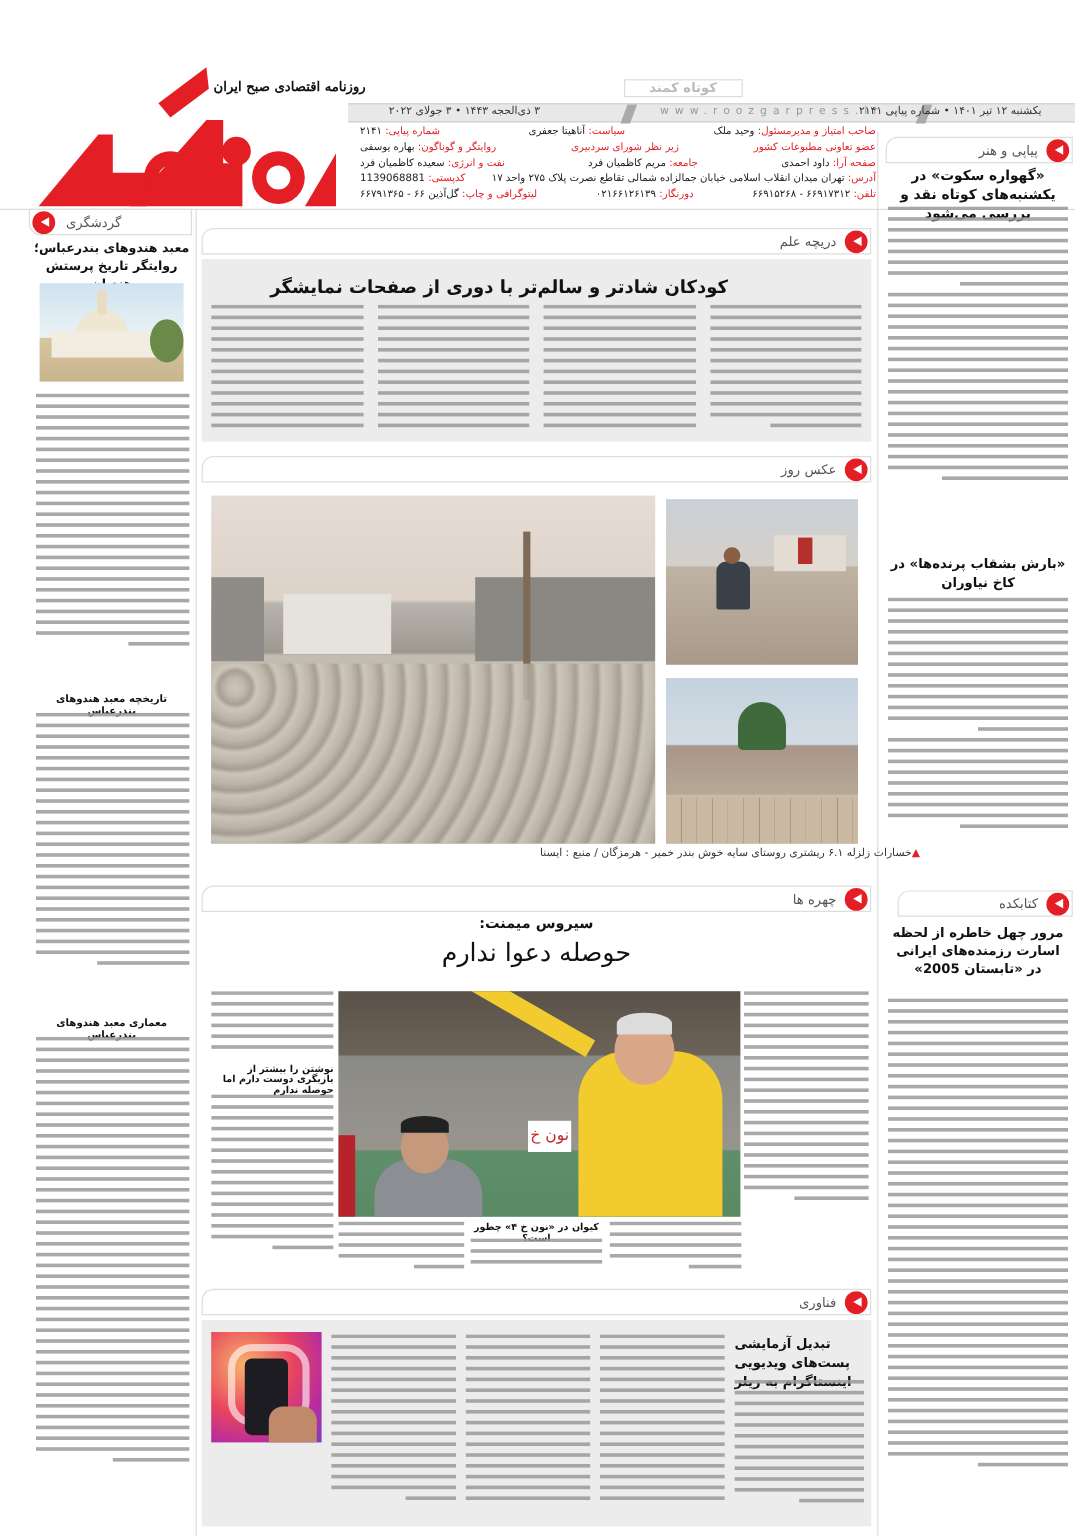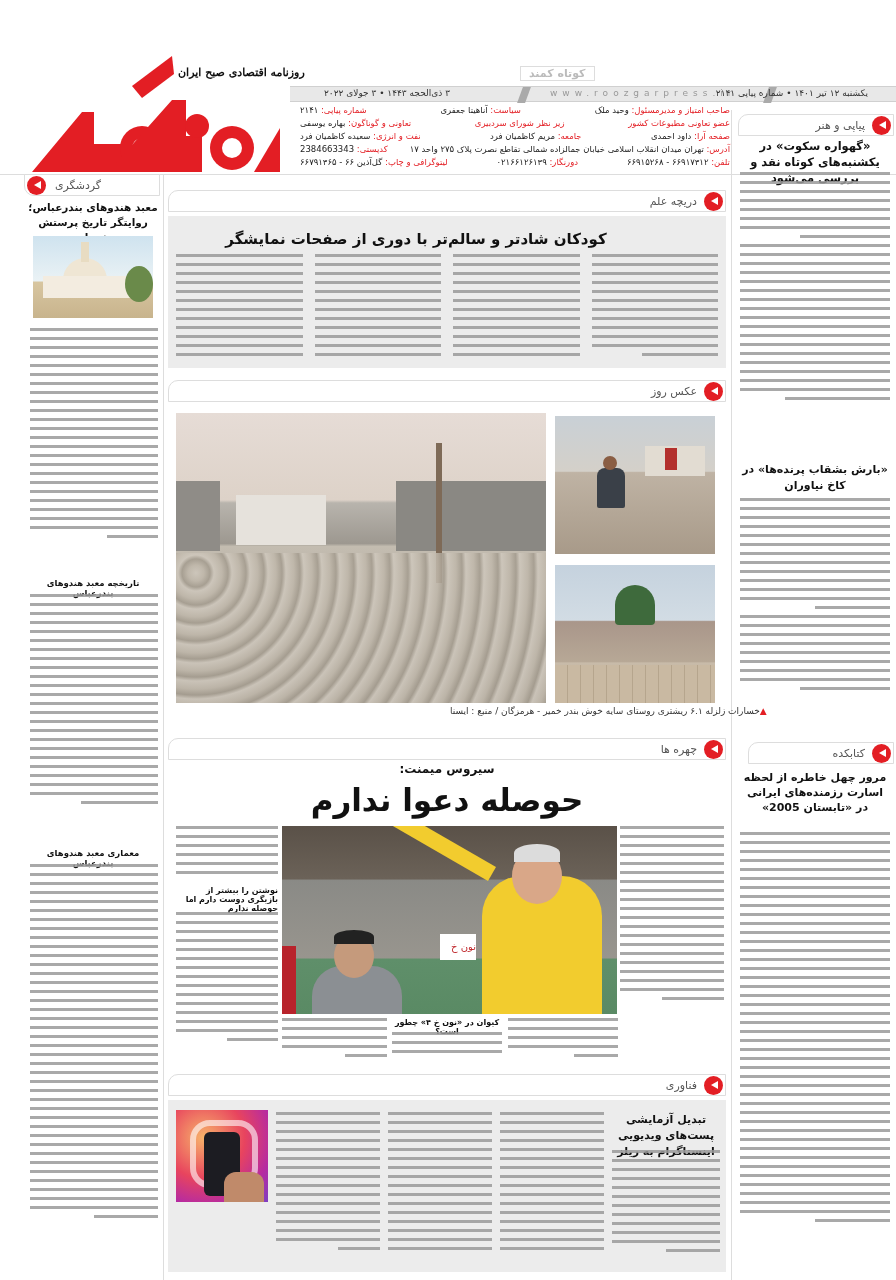--- a/index.html
+++ b/index.html
@@ -8,21 +8,21 @@
   .abs{position:absolute}
   .red{color:#e31e24}
   
   .logo{left:22px;top:56px;width:260px;height:116px}
   .tagline{left:178px;top:66px;font-family:"DejaVu Serif",serif;font-size:11px;font-weight:bold;color:#111;direction:rtl}
   .web-strip{left:290px;top:86px;width:606px;height:16px;background:#e8e8e8;border-top:1px solid #d0d0d0;border-bottom:1px solid #d0d0d0}
   .web-strip .date-left{position:absolute;left:34px;top:1px;font-size:9px;color:#333}
   .web-strip .site{position:absolute;left:260px;top:1px;font-size:9px;letter-spacing:5px;color:#999;direction:ltr}
   .web-strip .date-right{position:absolute;right:28px;top:1px;font-size:9px;color:#333}
   .web-strip .slash{position:absolute;width:8px;height:16px;background:#aaa;transform:skewX(-20deg);top:0}
-  .small-brand{left:520px;top:66px;font-size:11px;color:#bbb;font-weight:bold;border:1px solid #ddd;padding:0 8px}
+  .small-brand{left:520px;top:66px;font-size:11px;color:#bbb;font-weight:bold;border:1px solid #ddd;padding:0 20px}
   .credits{left:300px;top:104px;width:430px;height:66px;font-size:8.5px;line-height:13px;color:#222}
   .credits .row{display:flex;justify-content:space-between;white-space:nowrap}
   .credits .k{color:#e31e24}
   .credits .cell{display:inline-block}
   
   .sec-head{height:22px;border:1px solid #ddd;border-radius:10px 0 0 0;background:#fff;display:flex;align-items:center;padding-right:28px;font-size:11px;color:#555;position:absolute}
   .sec-head .dot{position:absolute;right:2px;top:1px;width:19px;height:19px;border-radius:50%;background:#e31e24}
   .sec-head .dot::after{content:"";position:absolute;left:7px;top:5px;border-right:7px solid #fff;border-top:4.5px solid transparent;border-bottom:4.5px solid transparent}
   .gray-box{background:#ececec;position:absolute}
   .headline{font-weight:bold;text-align:center;color:#111;position:absolute}
@@ -63,30 +63,30 @@
 
 <div class="abs credits">
   <div class="row">
     <span class="cell"><span class="k">صاحب امتیاز و مدیرمسئول:</span> <span>وحید ملک</span></span>
     <span class="cell"><span class="k">سیاست:</span> <span>آناهیتا جعفری</span></span>
     <span class="cell"><span class="k">شماره پیاپی:</span> <span>۲۱۴۱</span></span>
   </div>
   <div class="row">
     <span class="cell k">عضو تعاونی مطبوعات کشور</span>
     <span class="cell k">زیر نظر شورای سردبیری</span>
-    <span class="cell"><span class="k">تعاونی و گوناگون:</span> <span>بهاره یوسفی</span></span>
+    <span class="cell"><span class="k">روایتگر و گوناگون:</span> <span>بهاره یوسفی</span></span>
   </div>
   <div class="row">
     <span class="cell"><span class="k">صفحه آرا:</span> <span>داود احمدی</span></span>
     <span class="cell"><span class="k">جامعه:</span> <span>مریم کاظمیان فرد</span></span>
     <span class="cell"><span class="k">نفت و انرژی:</span> <span>سعیده کاظمیان فرد</span></span>
   </div>
   <div class="row">
     <span class="cell"><span class="k">آدرس:</span> <span>تهران میدان انقلاب اسلامی خیابان جمالزاده شمالی تقاطع نصرت پلاک ۲۷۵ واحد ۱۷</span></span>
-    <span class="cell"><span class="k">کدپستی:</span> <span>2384663343</span></span>
+    <span class="cell"><span class="k">کدپستی:</span> <span>1139068881</span></span>
   </div>
   <div class="row">
     <span class="cell"><span class="k">تلفن:</span> <span>۶۶۹۱۷۳۱۲ - ۶۶۹۱۵۲۶۸</span></span>
     <span class="cell"><span class="k">دورنگار:</span> <span>۰۲۱۶۶۱۲۶۱۳۹</span></span>
     <span class="cell"><span class="k">لیتوگرافی و چاپ:</span> <span>گل‌آذین ۶۶ - ۶۶۷۹۱۳۶۵</span></span>
   </div>
 </div>
 
 <div class="hline" style="left:0;top:174px;width:896px"></div>
 <div class="vline" style="left:163px;top:174px;height:1106px"></div>
@@ -397,30 +397,30 @@
   <div style="position:absolute;left:60px;top:20px;width:40px;height:40px;background:#3e6a3c;border-radius:50% 50% 10% 10%"></div>
   <div style="position:absolute;left:0;top:100px;width:160px;height:38px;background:repeating-linear-gradient(90deg,#c9b9a2 0,#c9b9a2 12px,#a29178 13px)"></div>
 </div>
 <div class="caption" style="left:450px;top:706px"><span class="red">▲</span><span>خسارات زلزله ۶.۱ ریشتری روستای سایه خوش بندر خمیر - هرمزگان / منبع : ایسنا</span></div>
 
 <div class="sec-head" style="left:168px;top:738px;width:558px">
   <span class="dot"></span>
   <span>چهره ها</span>
 </div>
 <div class="headline" style="left:168px;top:762px;width:558px;font-size:12px">سیروس میمنت:</div>
-<div class="headline" style="left:168px;top:782px;width:558px;font-size:31px;font-weight:700">حوصله دعوا ندارم</div>
+<div class="headline" style="left:168px;top:782px;width:558px;font-size:21px;font-weight:400">حوصله دعوا ندارم</div>
 <div class="photo" style="left:282px;top:826px;width:335px;height:188px;background:linear-gradient(#5a5148 0%,#6b6258 28%,#8a8a86 29%,#98958e 70%,#5f8f6a 71%,#5a8a64 100%)">
   <div style="position:absolute;left:200px;top:50px;width:120px;height:138px;background:#f2cc2e;border-radius:40px 40px 0 0"></div>
   <div style="position:absolute;left:230px;top:22px;width:50px;height:56px;background:#d9a788;border-radius:50%"></div>
   <div style="position:absolute;left:232px;top:18px;width:46px;height:18px;background:#dcdcdc;border-radius:50% 50% 0 0"></div>
   <div style="position:absolute;left:60px;top:40px;width:150px;height:16px;background:#f2cc2e;transform:rotate(30deg);transform-origin:right center"></div>
   <div style="position:absolute;left:30px;top:140px;width:90px;height:48px;background:#8b8f93;border-radius:30px 30px 0 0"></div>
   <div style="position:absolute;left:52px;top:108px;width:40px;height:44px;background:#c59a7c;border-radius:50%"></div>
   <div style="position:absolute;left:52px;top:104px;width:40px;height:14px;background:#222;border-radius:50% 50% 0 0"></div>
-  <div style="position:absolute;left:158px;top:108px;width:36px;height:26px;background:#fff;font-size:10px;color:#c0282c;text-align:right;line-height:26px">نون خ</div>
+  <div style="position:absolute;left:158px;top:108px;width:36px;height:26px;background:#fff;font-size:13px;color:#c0282c;text-align:center;line-height:26px">نون خ</div>
   <div style="position:absolute;left:0;top:120px;width:14px;height:68px;background:#b8232b"></div>
 </div>
 <div class="col-text" style="left:620px;top:826px;width:104px;height:200px">
   <i></i>
     <i></i>
     <i></i>
     <i></i>
     <i></i>
     <i></i>
     <i></i>
@@ -483,21 +483,21 @@
     <i></i>
     <i></i>
     <i style="width:40%"></i>
   </div>
 
 <div class="sec-head" style="left:168px;top:1074px;width:558px">
   <span class="dot"></span>
   <span>فناوری</span>
 </div>
 <div class="gray-box" style="left:168px;top:1100px;width:558px;height:172px"></div>
-<div class="headline" style="left:612px;top:1112px;width:108px;font-size:11px;line-height:16px;text-align:center">تبدیل آزمایشی پست‌های ویدیویی اینستاگرام به ریلز</div>
+<div class="headline" style="left:612px;top:1112px;width:108px;font-size:11px;line-height:16px;text-align:left">تبدیل آزمایشی پست‌های ویدیویی اینستاگرام به ریلز</div>
 <div class="col-text" style="left:612px;top:1150px;width:108px;height:118px">
     <i></i>
     <i></i>
     <i></i>
     <i></i>
     <i></i>
     <i></i>
     <i></i>
     <i></i>
     <i></i>

